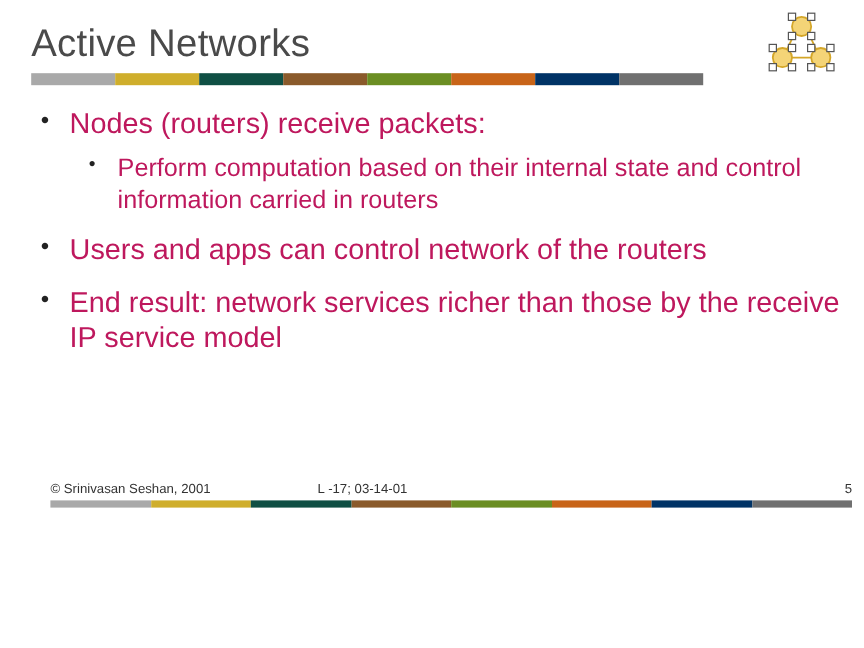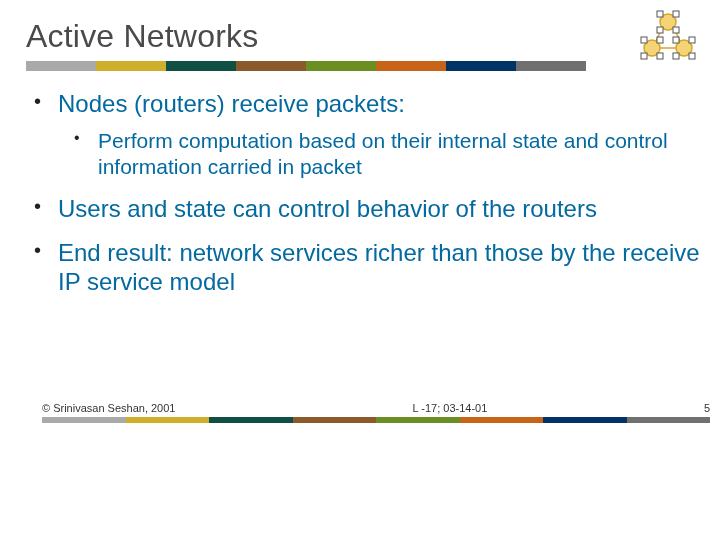--- a/index.html
+++ b/index.html
@@ -43,21 +43,21 @@
   .c7 { background:#707070; }
 
   .corner-graphic {
     position: absolute;
     top: 8px;
     right: 16px;
   }
 
   .content {
     font-size: 24px;
-    color: #0369a1;
+    color: #be185d;
     line-height: 1.22;
   }
   ul.level1 {
     list-style: none;
     padding-left: 4px;
   }
   ul.level1 > li {
     position: relative;
     padding-left: 28px;
     margin-bottom: 14px;
@@ -101,21 +101,21 @@
   }
   .footer-row {
     display: flex;
     justify-content: space-between;
     align-items: flex-end;
     font-size: 11px;
     color: #333;
     margin-bottom: 3px;
   }
   .footer-row .l { flex:1; text-align:left; }
-  .footer-row .c { flex:1; text-align:right; }
+  .footer-row .c { flex:1; text-align:left; }
   .footer-row .r { flex:1; text-align:right; }
   .footer-bar {
     display: flex;
     height: 6px;
     width: 100%;
   }
   .footer-bar span { flex:1; height:100%; }
 </style>
 </head>
 <body>
@@ -161,26 +161,26 @@
       <span class="c6"></span>
       <span class="c7"></span>
   </div>
 
   <div class="content">
     <ul class="level1">
       <li>
         <span>Nodes (routers) receive packets:</span>
         <ul class="level2">
           <li>
-            <span>Perform computation based on their internal state and control information carried in packet</span>
+            <span>Perform computation based on their internal state and control information carried in routers</span>
           </li>
         </ul>
       </li>
       <li>
-        <span>Users and state can control behavior of the routers</span>
+        <span>Users and apps can control network of the routers</span>
       </li>
       <li>
         <span>End result: network services richer than those by the receive IP service model</span>
       </li>
     </ul>
   </div>
 
   <div class="footer">
     <div class="footer-row">
       <div class="l">© Srinivasan Seshan, 2001</div>

